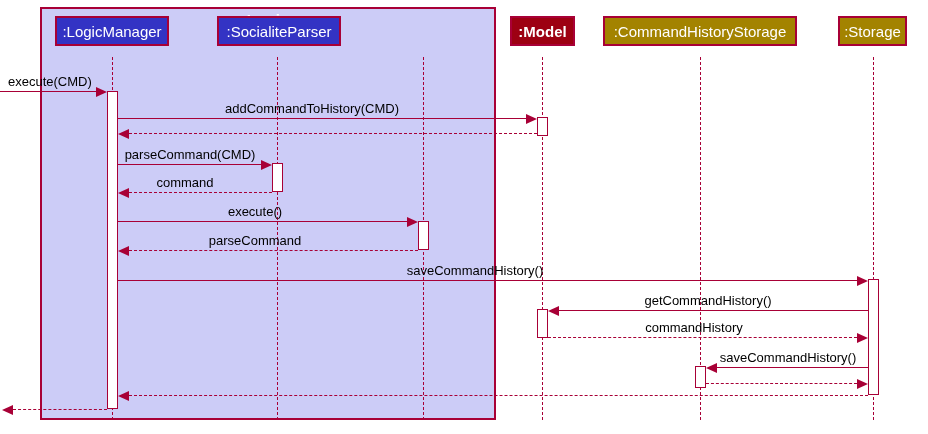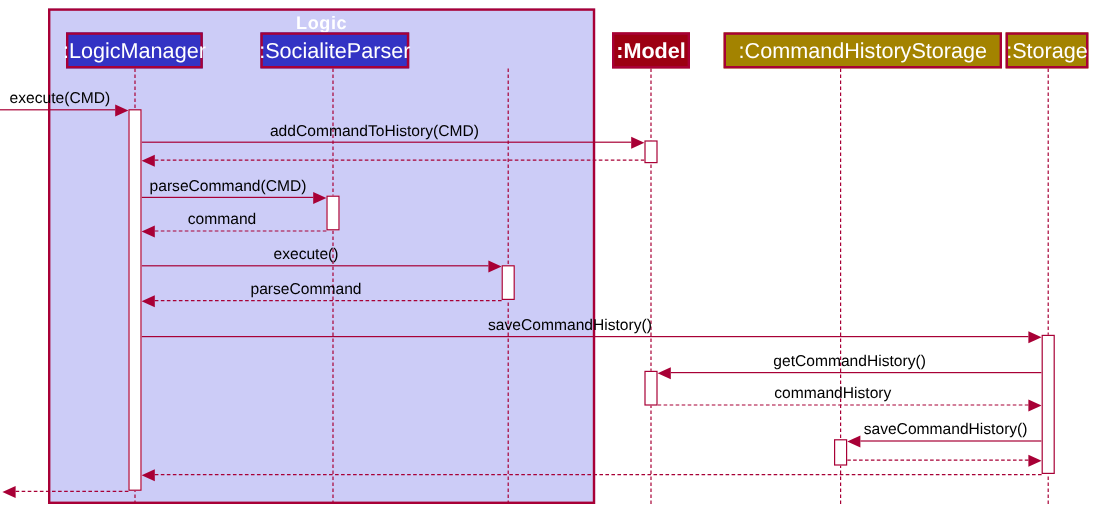--- a/index.html
+++ b/index.html
@@ -6,22 +6,22 @@
   .stage{
     position:relative;width:928px;height:434px;background:#ffffff;
     font-family:"Liberation Sans","DejaVu Sans",sans-serif;overflow:hidden;
   }
   .frame{position:absolute;top:7px;height:413px;border:2px solid var(--line);box-sizing:border-box;z-index:0;}
   .frame-logic{left:40px;width:456px;background:var(--logic-frame-bg);}
   .frame-model{left:496px;width:92px;background:var(--model-frame-bg);}
   .frame-storage{left:592px;width:331px;background:var(--storage-frame-bg);}
   .frame-title{text-align:center;color:var(--frame-title-color);font-weight:bold;font-size:15px;margin-top:2px;letter-spacing:0.5px;}
   .participant{
-    position:absolute;top:27px;height:30px;border:2px solid var(--line);box-sizing:border-box;
-    display:flex;align-items:center;justify-content:center;color:#ffffff;font-size:18px;z-index:4;white-space:nowrap;
+    position:absolute;top:16px;height:30px;border:2px solid var(--line);box-sizing:border-box;
+    display:flex;align-items:center;justify-content:center;color:#ffffff;font-size:15px;z-index:4;white-space:nowrap;
   }
   .p-logic{background:var(--logic-participant-bg);}
   .p-model{background:var(--model-participant-bg);}
   .p-storage{background:var(--storage-participant-bg);}
   .lifeline{position:absolute;top:57px;height:363px;width:0;border-left:1px dashed var(--line);z-index:1;}
   .activation{position:absolute;width:11px;background:var(--activation-bg);border:1px solid var(--line);box-sizing:border-box;z-index:3;}
   .msg-line{position:absolute;height:0;border-top:1px solid var(--line);z-index:2;}
   .msg-line.dashed{border-top-style:dashed;}
   .arrowhead{position:absolute;width:0;height:0;border-top:5px solid transparent;border-bottom:5px solid transparent;z-index:2;}
   .arrowhead.r{border-left:11px solid var(--line);}
@@ -34,21 +34,21 @@
 
 <div class="stage" id="stage">
 
   <div class="frame frame-logic">
     <div class="frame-title">Logic</div>
   </div>
 
   <div class="participant p-logic" style="left:55px;width:114px;">:LogicManager</div>
   <div class="participant p-logic" style="left:217px;width:124px;">:SocialiteParser</div>
   <div class="participant p-model" style="left:510px;width:65px;font-weight:bold;">:Model</div>
-  <div class="participant p-storage" style="left:603px;width:232px;">:CommandHistoryStorage</div>
+  <div class="participant p-storage" style="left:603px;width:194px;">:CommandHistoryStorage</div>
   <div class="participant p-storage" style="left:838px;width:69px;">:Storage</div>
 
 <div class="lifeline" style="left: 112px;"></div>
     <div class="lifeline" style="left: 277px;"></div>
     <div class="lifeline" style="left: 423px;"></div>
     <div class="lifeline" style="left: 542px;"></div>
     <div class="lifeline" style="left: 700px;"></div>
     <div class="lifeline" style="left: 873px;"></div>
     <div class="activation" style="left: 107px; top: 91px; height: 318px;"></div>
     <div class="activation" style="left: 537px; top: 117px; height: 19px;"></div>

